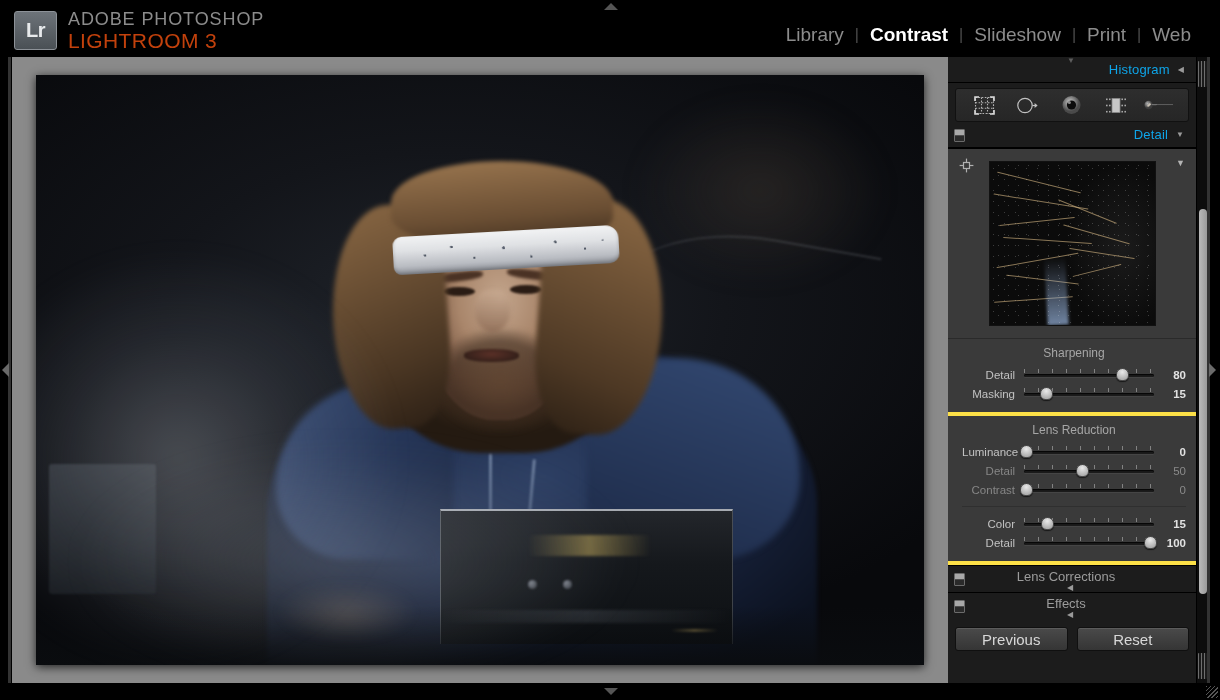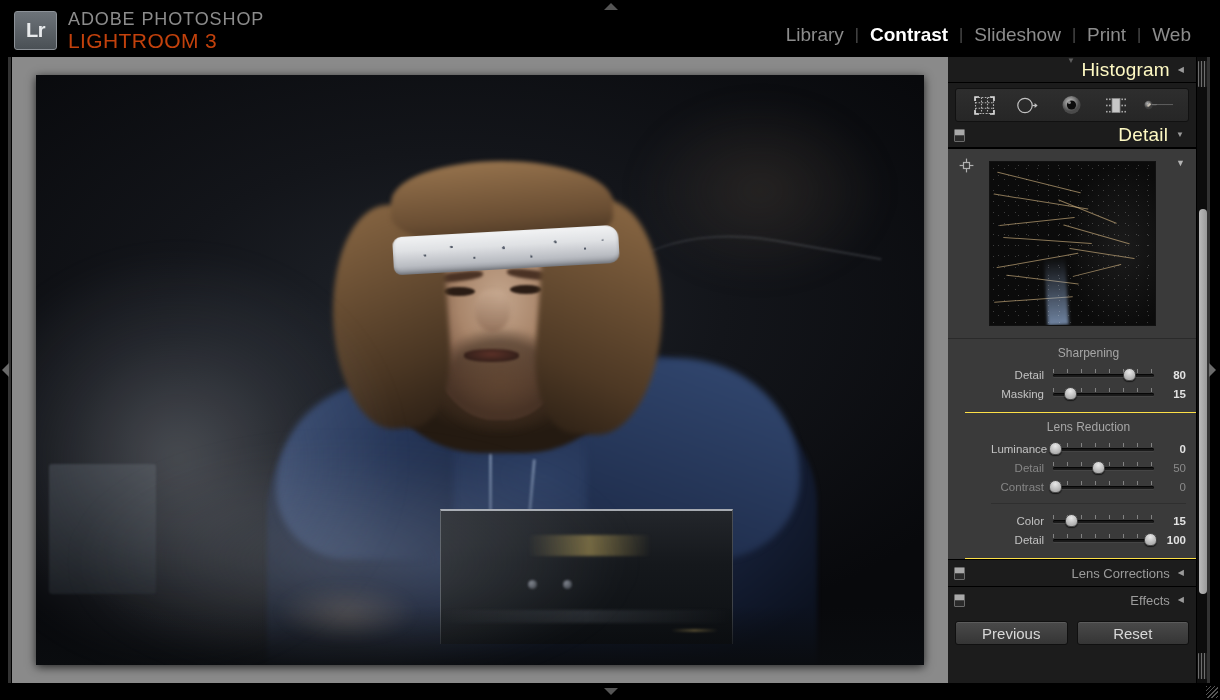--- a/index.html
+++ b/index.html
@@ -225,21 +225,21 @@
   
   .right-panel {
     position: absolute; left: 948px; top: 57px; width: 248px; height: 626px;
     background: #1c1c1c;
   }
   .panel-head {
     position: relative; height: 26px; background: #1c1c1c;
     display: flex; align-items: center; justify-content: flex-end;
     padding-right: 12px; border-bottom: 1px solid #000;
   }
-  .panel-head .title { font-size: 19px; color: #fef9c3; letter-spacing: 0.2px; }
+  .panel-head .title { font-size: 13px; color: #0ea5e9; letter-spacing: 0.2px; }
   .tri { margin-left: 8px; font-size: 8px; color: #9a9a9a; line-height: 1; }
   .sw {
     position: absolute; left: 6px; top: 7px; width: 11px; height: 13px;
     border: 1px solid #6b6b6b; border-radius: 1px; background: #2a2a2a;
     display: flex; flex-direction: column;
   }
   .sw i { display: block; height: 50%; background: #a9a9a9; border-bottom: 1px solid #4e4e4e; }
   .sw i + i { background: #2a2a2a; border-bottom: none; }
 
   .toolstrip {
@@ -281,21 +281,21 @@
     position: absolute; inset: 0; opacity: 0.20;
     background-image:
       radial-gradient(circle 0.6px at 10% 20%, #fff 0 50%, transparent 51%),
       radial-gradient(circle 0.6px at 30% 60%, #fff 0 50%, transparent 51%),
       radial-gradient(circle 0.6px at 55% 15%, #fff 0 50%, transparent 51%),
       radial-gradient(circle 0.6px at 75% 80%, #fff 0 50%, transparent 51%),
       radial-gradient(circle 0.6px at 88% 35%, #fff 0 50%, transparent 51%);
     background-size: 9px 9px, 11px 11px, 13px 13px, 8px 8px, 10px 10px;
   }
 
-  .section { padding: 7px 0 9px 16px; border-bottom: 1px solid #fde047; background: #3a3a3a; margin-left: 17px; }
+  .section { padding: 7px 0 9px 4px; border-bottom: 4px solid #fde047; background: #3a3a3a; }
   .sec-title { text-align: center; font-size: 12px; color: #a6a6a6; margin-bottom: 5px; }
   .srow { display: flex; align-items: center; height: 19px; padding: 0 10px; }
   .srow .lbl { width: 62px; text-align: right; font-size: 11.5px; color: #c2c2c2; padding-right: 9px; }
   .srow.dim .lbl { color: #868686; }
   .srow .val { width: 32px; text-align: right; font-size: 11.5px; color: #e2e2e2; font-weight: bold; }
   .srow.dim .val { color: #8a8a8a; font-weight: normal; }
   .slider { position: relative; flex: 1; height: 15px; cursor: pointer; }
   .track {
     position: absolute; left: 0; right: 0; top: 7px; height: 3px; border-radius: 2px;
     background: linear-gradient(90deg, #1b1b1b, #1b1b1b);
@@ -309,21 +309,21 @@
     position: absolute; top: 1px; width: 13px; height: 13px; margin-left: -6.5px;
     background: radial-gradient(circle at 48% 28%, #e9e9e9 0%, #c6c6c6 44%, #9a9a9a 100%);
     border: 1px solid #4c4c4c;
     border-radius: 50% 50% 42% 42%;
     box-shadow: 0 1px 1px rgba(0,0,0,0.6);
   }
   .sub-sep { height: 1px; background: #2f2f2f; margin: 7px 10px; }
 
   .collapsed-head {
     position: relative; height: 27px; background: #1c1c1c; border-top: 1px solid #000;
-    display: flex; align-items: center; justify-content: flex-end; padding-right: 12px;
+    display: flex; align-items: center; justify-content: flex-end; padding-right: 12px; flex-direction: column;
   }
   .collapsed-head .title { font-size: 13px; color: #9c9c9c; }
 
   .btn-row { display: flex; gap: 9px; padding: 8px 7px 9px 7px; background: #1c1c1c; }
   .btn {
     flex: 1; height: 24px; border-radius: 3px;
     background: linear-gradient(#4a4a4a, #353535);
     border: 1px solid #101010;
     color: #d8d8d8; font-size: 15px;
     display: flex; align-items: center; justify-content: center;

